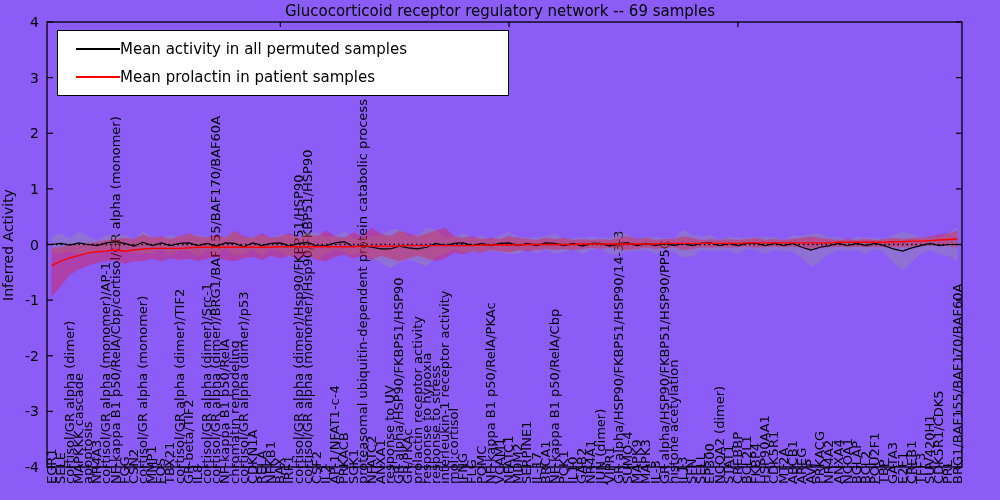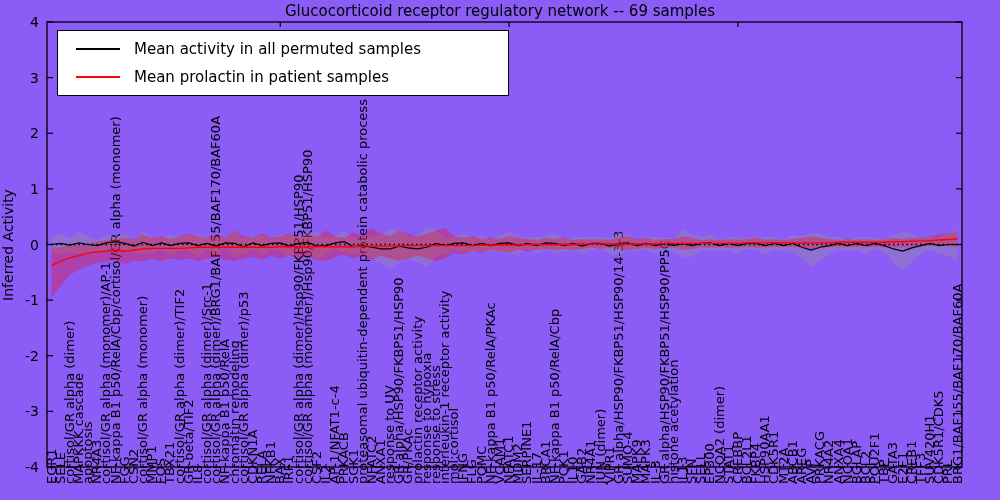--- a/index.html
+++ b/index.html
@@ -9,21 +9,21 @@
   #title{position:absolute;left:0;top:2px;width:1000px;text-align:center;
          font-size:15px;color:#000;}
   #xlabel{position:absolute;left:0;top:507px;width:1000px;text-align:center;
           font-size:14px;color:#000;padding-left:48px;}
   #ylabel{position:absolute;left:-57px;top:237px;width:130px;text-align:center;
           font-size:14px;color:#000;transform:rotate(-90deg);}
   #legend{position:absolute;left:57px;top:30px;width:452px;height:66px;
           background:#fff;border:1px solid #000;box-sizing:border-box;
           display:flex;flex-direction:column;justify-content:space-around;
           padding:4px 10px;z-index:5;}
-  .legend-row{display:flex;align-items:center;gap:14px;}
+  .legend-row{display:flex;align-items:center;}
   .legend-swatch{display:inline-block;width:44px;height:0;border-top:2px solid #000;
                  margin-left:8px;}
   .legend-label{font-size:15px;color:#000;white-space:nowrap;}
 </style>
 </head>
 <body>
 
 <div id="fig">
   <div id="title">Glucocorticoid receptor regulatory network -- 69 samples</div>
   <div id="ylabel">Inferred Activity</div>

